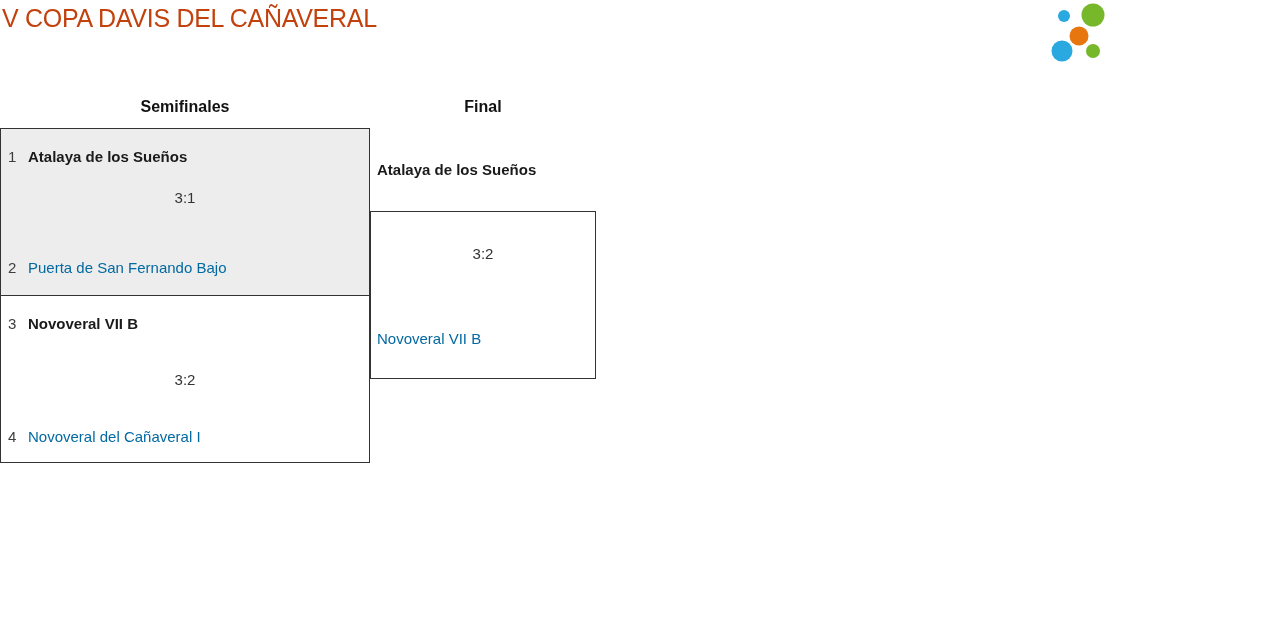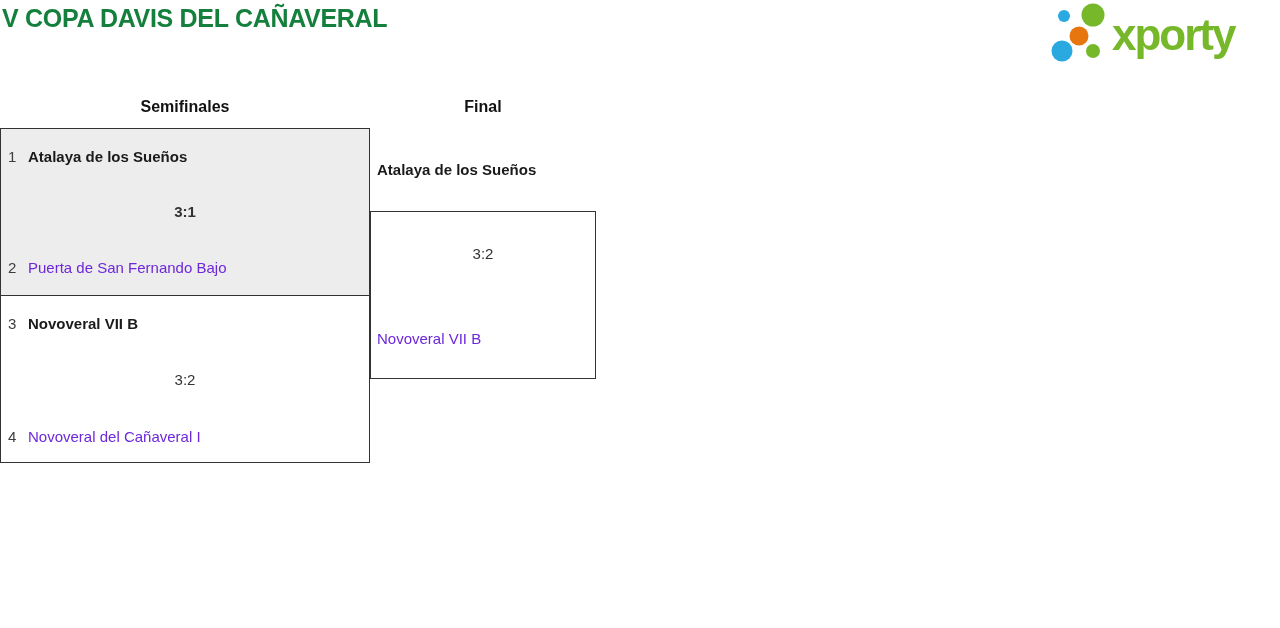--- a/index.html
+++ b/index.html
@@ -18,24 +18,24 @@
   }
 
   
   .titles {
     position: absolute;
     left: 2px;
     top: 2px;
   }
   .title-line {
     font-size: 25px;
-    font-weight: 700;
+    font-weight: 400;
     letter-spacing: -0.3px;
     line-height: 33px;
-    color: #15803d;
+    color: #c2410c;
     white-space: nowrap;
     margin: 0;
     text-align: center;
   }
 
   
   .logo {
     position: absolute;
     left: 1048px;
     top: 2px;
@@ -96,21 +96,21 @@
     font-size: 15px;
     white-space: nowrap;
   }
   .seed {
     display: inline-block;
     width: 13px;
     margin-right: 7px;
     color: #3d3d3d;
     font-weight: 400;
   }
-  .team-name { color: #6d28d9; font-weight: 400; }
+  .team-name { color: #0369a1; font-weight: 400; }
   .team-name.winner { color: #1a1a1a; font-weight: 700; }
 
   .score {
     position: absolute;
     text-align: center;
     font-size: 15px;
     line-height: 21px;
     color: #333333;
   }
   .score.s-sf { left: 0; width: 370px; }
@@ -126,37 +126,36 @@
   </div>
 
   <div class="logo">
     <svg class="logo-dots" viewBox="0 0 64 66" xmlns="http://www.w3.org/2000/svg">
       <circle cx="16" cy="14" r="6" fill="#29a9e0"></circle>
       <circle cx="45" cy="13" r="11.5" fill="#76b82a"></circle>
       <circle cx="31" cy="34" r="9.5" fill="#e8760e"></circle>
       <circle cx="14" cy="49" r="10.5" fill="#29a9e0"></circle>
       <circle cx="45" cy="49" r="7" fill="#76b82a"></circle>
     </svg>
-    <span class="logo-text">xporty</span>
   </div>
 
   <div class="round-header final">Final</div>
   <div class="round-header semis">Semifinales</div>
 
   <div class="match-box sf1"></div>
 
   <div class="match-box sf2"></div>
 
   <div class="match-box fin"></div>
 
   <div class="team-row" style="left:8px; top:146px;">
     <span class="seed">1</span>
     <span class="team-name winner">Atalaya de los Sueños</span>
   </div>
-  <div class="score s-sf" style="top:201px;font-weight:bold;">3:1</div>
+  <div class="score s-sf" style="top:187px;">3:1</div>
   <div class="team-row" style="left:8px; top:257px;">
     <span class="seed">2</span>
     <span class="team-name">Puerta de San Fernando Bajo</span>
   </div>
 
   <div class="team-row" style="left:8px; top:313px;">
     <span class="seed">3</span>
     <span class="team-name winner">Novoveral VII B</span>
   </div>
   <div class="score s-sf" style="top:369px;">3:2</div>

